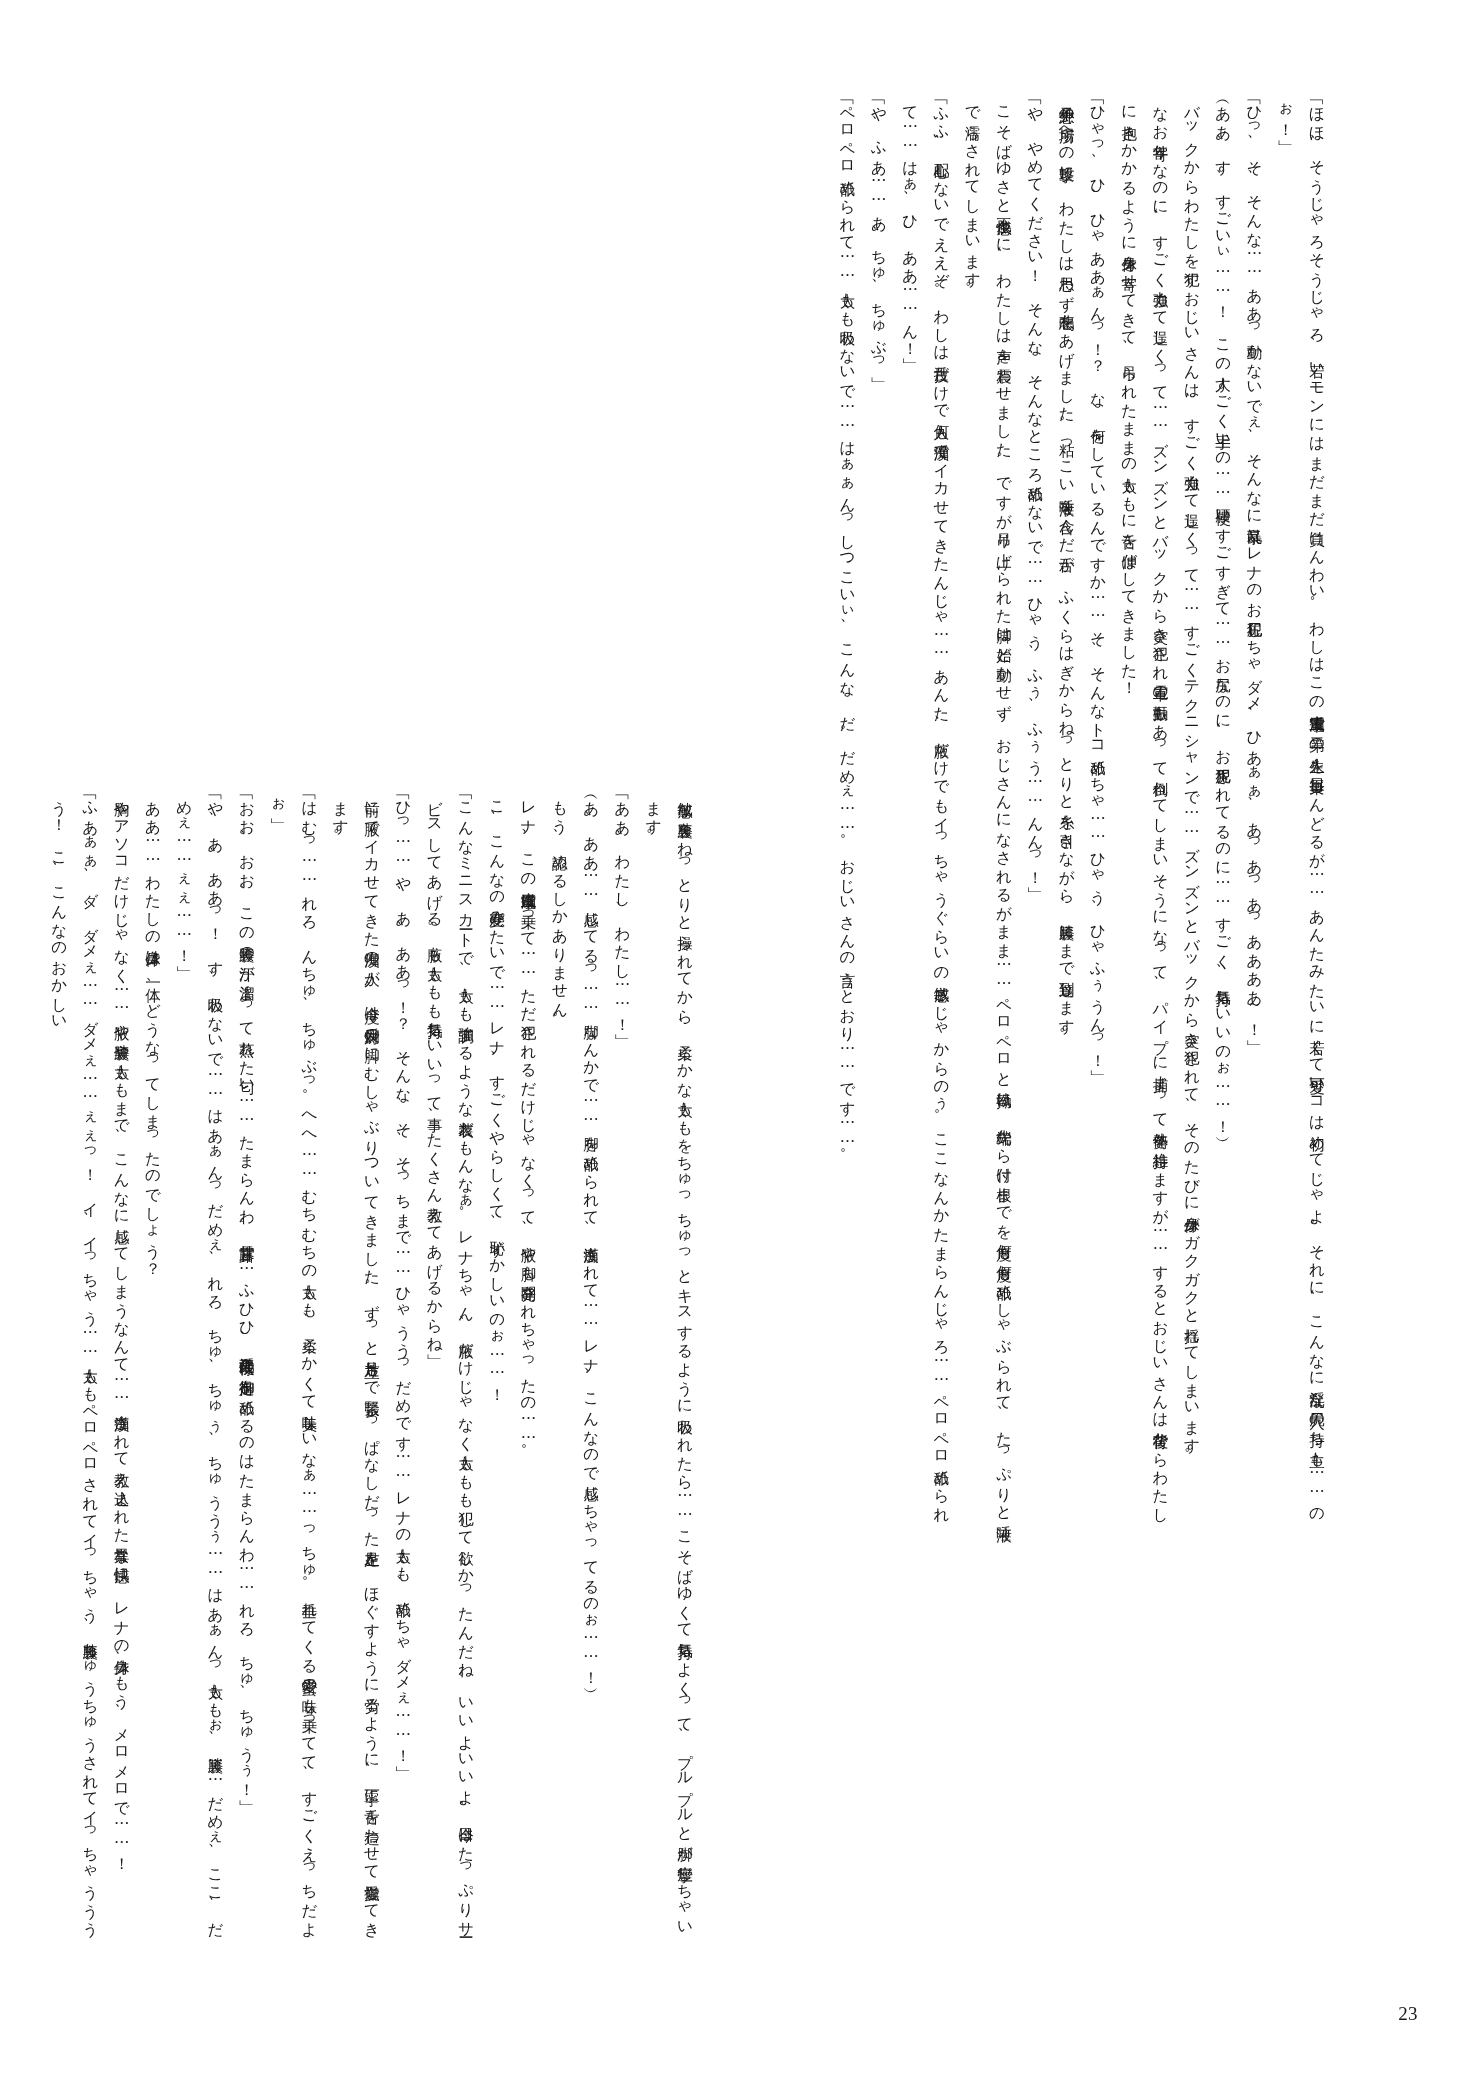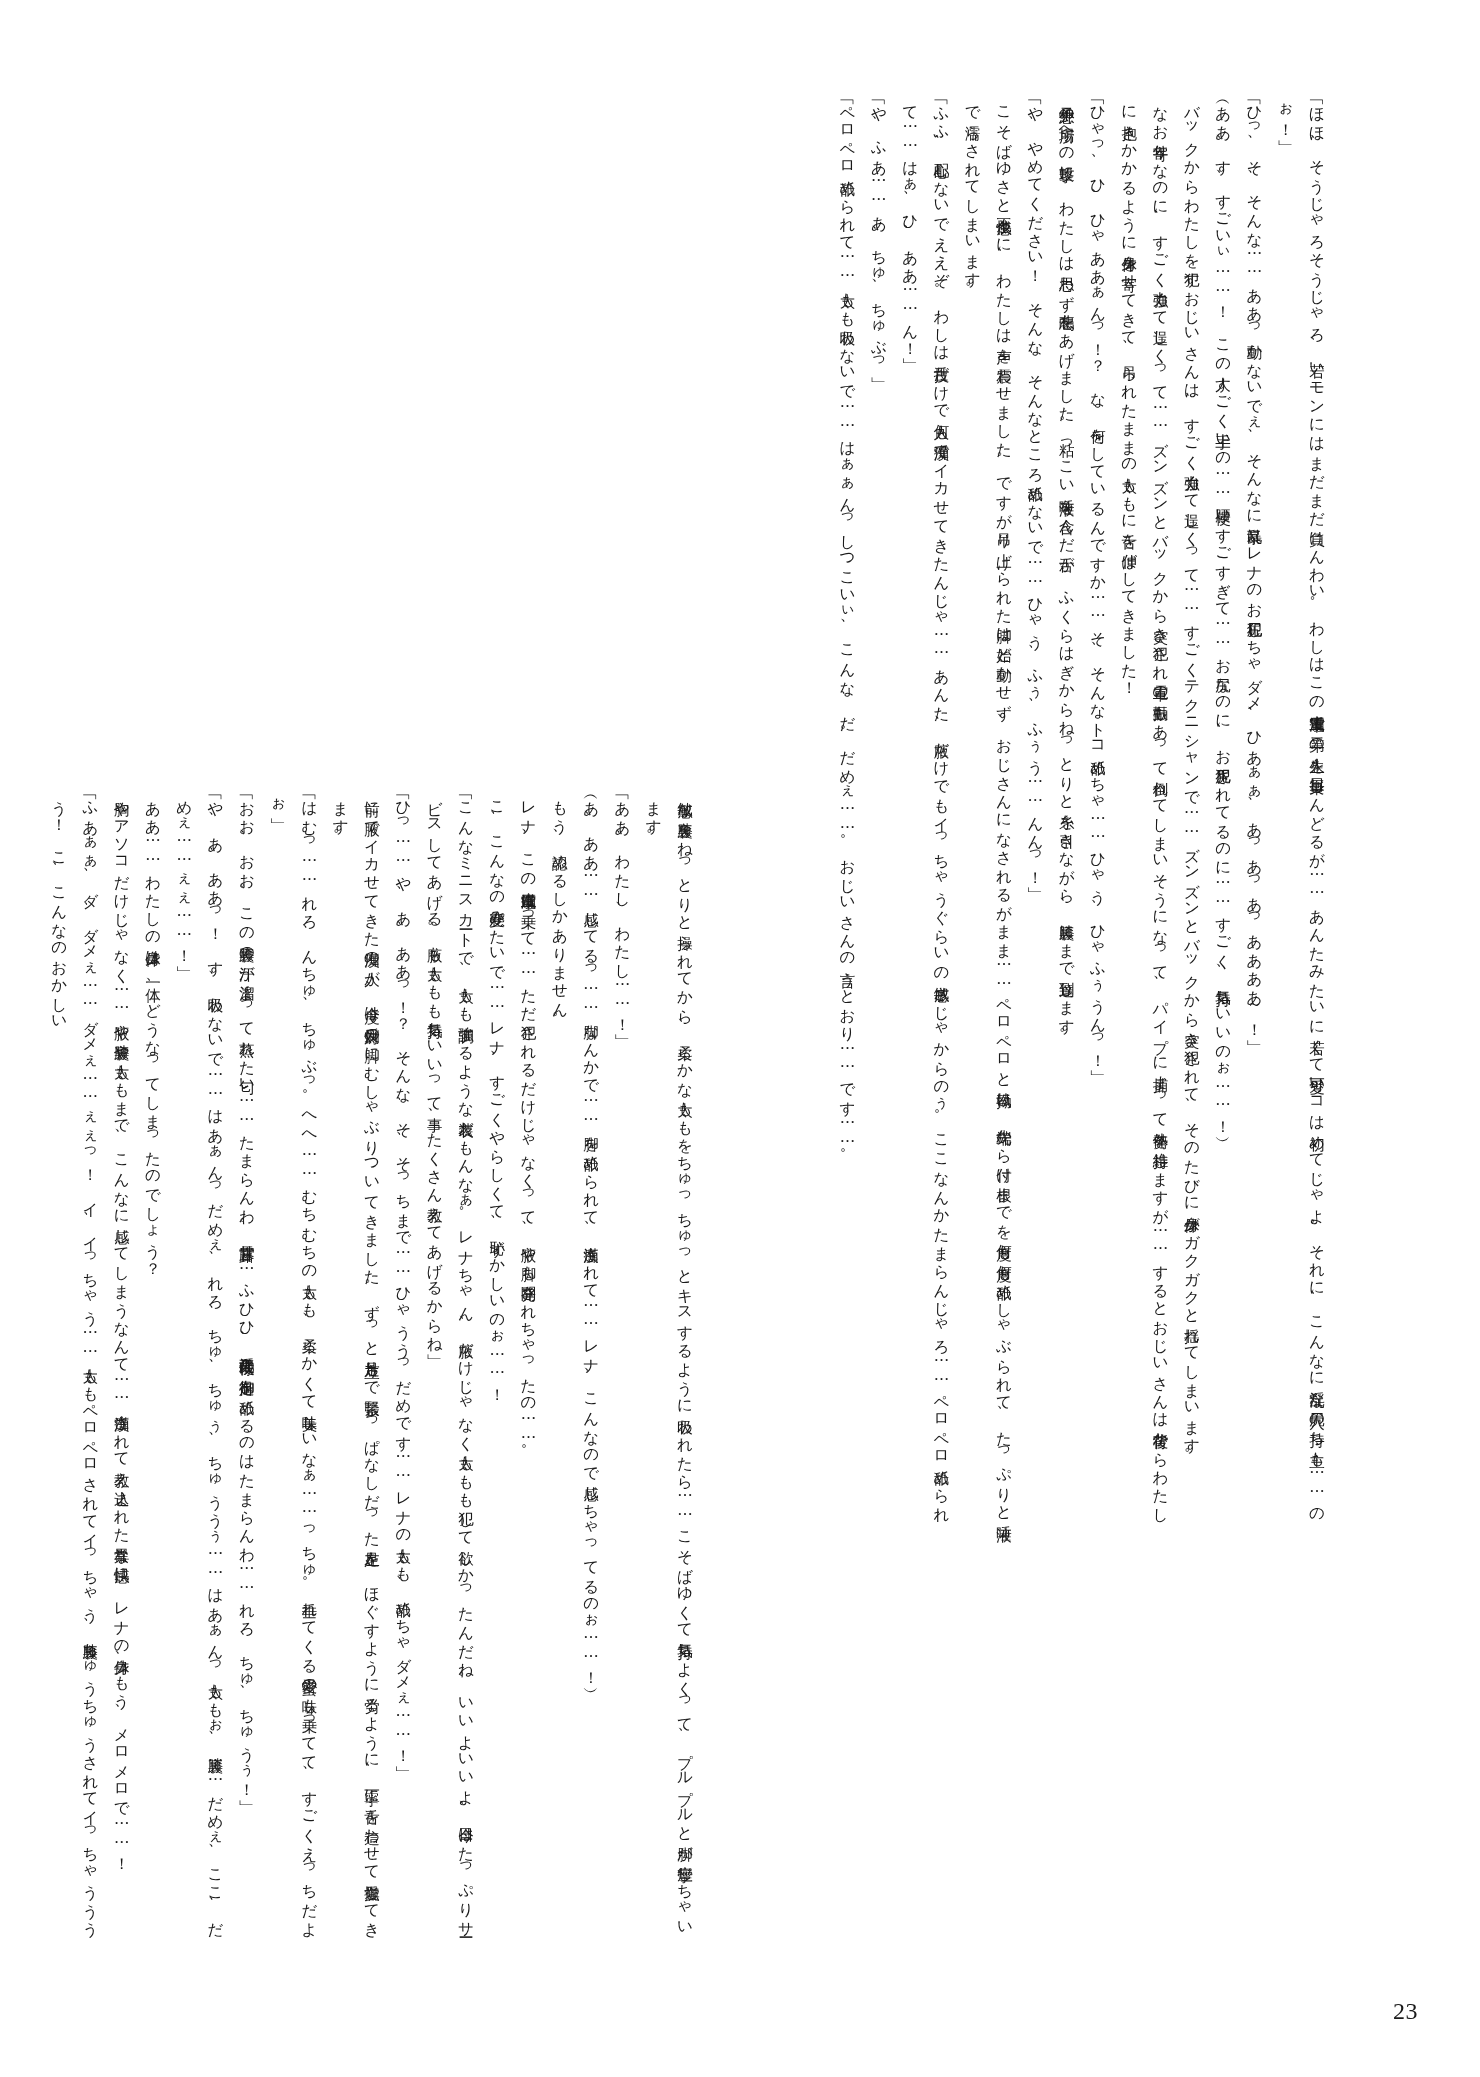--- a/index.html
+++ b/index.html
@@ -53,21 +53,21 @@
   }
   .block-right p, .block-left p {
     margin: 0;
     padding: 0;
     text-indent: 0;
   }
   .page-number {
     position: absolute;
     right: 62px;
     bottom: 52px;
-    font-size: 24px;
+    font-size: 19px;
     font-family: "Liberation Serif", serif;
     color: #1a1a1a;
     letter-spacing: 0.02em;
   }
 </style>
 </head>
 <body>
 
 <div class="page">
 

